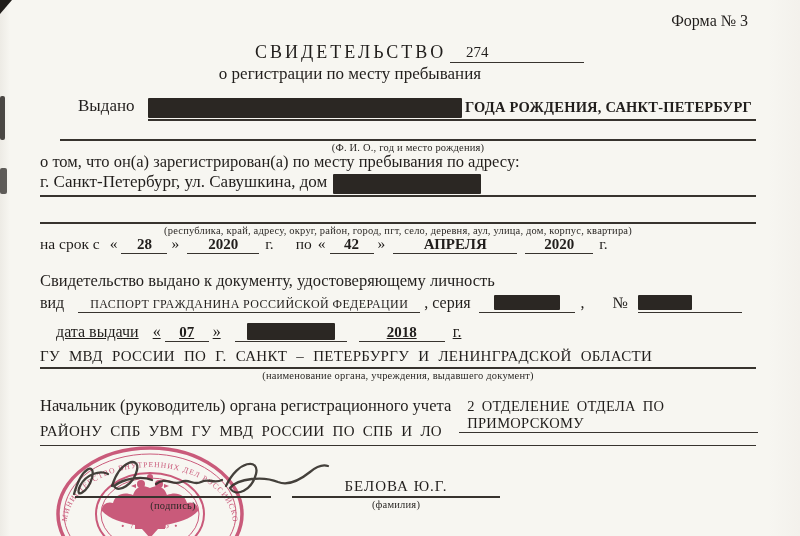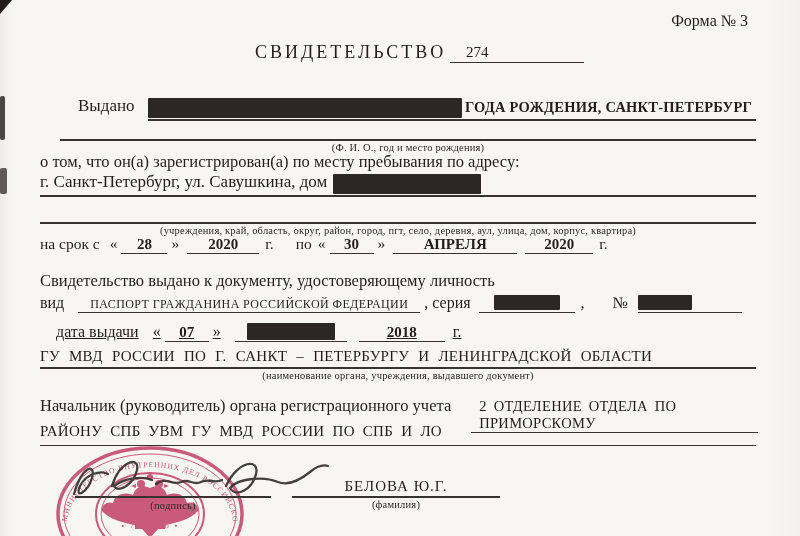--- a/index.html
+++ b/index.html
@@ -46,45 +46,46 @@
 
 <div class="page">
 
   <div class="abs artifact" style="left:0;top:0;width:12px;height:14px;clip-path:polygon(0 0,100% 0,0 100%);"></div>
   <div class="abs artifact" style="left:0;top:96px;width:5px;height:44px;border-radius:2px;opacity:.8;"></div>
   <div class="abs artifact" style="left:0;top:168px;width:7px;height:26px;border-radius:2px;opacity:.7;"></div>
 
   <div class="abs form-label">Форма № 3</div>
   <div class="abs title">СВИДЕТЕЛЬСТВО</div>
   <div class="abs cert-number">274</div>
+  <div class="abs subtitle">о регистрации по месту пребывания</div>
 
   <div class="abs issued-label">Выдано</div>
   <div class="abs redaction" style="top:98px;left:148px;width:314px;height:20px;"></div>
   <div class="abs issued-value caps">ГОДА РОЖДЕНИЯ, САНКТ-ПЕТЕРБУРГ</div>
   <div class="line" style="top:119px;left:148px;width:608px;"></div>
   <div class="line" style="top:139px;left:60px;width:696px;"></div>
   <div class="abs caption" style="top:142px;left:60px;width:696px;">(Ф. И. О., год и место рождения)</div>
 
   <div class="abs statement">о том, что он(а) зарегистрирован(а) по месту пребывания по адресу:</div>
   <div class="abs address-value">г. Санкт-Петербург, ул. Савушкина, дом</div>
   <div class="abs redaction" style="top:174px;left:333px;width:148px;height:20px;"></div>
   <div class="line" style="top:195px;left:40px;width:716px;"></div>
   <div class="line" style="top:222px;left:40px;width:716px;"></div>
-  <div class="abs caption" style="top:225px;left:40px;width:716px;">(учреждения, край, область, округ, район, город, пгт, село, деревня, аул, улица, дом, корпус, квартира)</div>
+  <div class="abs caption" style="top:225px;left:40px;width:716px;">(республика, край, адресу, округ, район, город, пгт, село, деревня, аул, улица, дом, корпус, квартира)</div>
 
   <div class="abs flexrow period">
     <span style="margin-right:10px;">на срок с</span>
     <span style="margin-right:4px;">«</span>
     <span class="u" style="width:46px;">28</span>
     <span style="margin:0 8px 0 4px;">»</span>
     <span class="u" style="width:72px;margin-right:6px;">2020</span>
     <span style="margin-right:22px;">г.</span>
     <span style="margin-right:6px;">по</span>
     <span style="margin-right:4px;">«</span>
-    <span class="u" style="width:44px;">30</span>
+    <span class="u" style="width:44px;">42</span>
     <span style="margin:0 8px 0 4px;">»</span>
     <span class="u" style="width:124px;margin-right:8px;">АПРЕЛЯ</span>
     <span class="u" style="width:68px;margin-right:6px;">2020</span>
     <span>г.</span>
   </div>
 
   <div class="abs docintro">Свидетельство выдано к документу, удостоверяющему личность</div>
 
   <div class="abs flexrow vidrow">
     <span style="margin-right:14px;">вид</span>
@@ -104,21 +105,21 @@
     <span class="u" style="width:112px;"><span class="redaction" style="display:inline-block;width:88px;height:17px;vertical-align:-3px;"></span></span>
     <span class="u bold" style="width:86px;margin-left:12px;font-size:15px;">2018</span>
     <span style="margin-left:8px;">г.</span>
   </div>
 
   <div class="abs issuer caps">ГУ МВД РОССИИ ПО Г. САНКТ – ПЕТЕРБУРГУ И ЛЕНИНГРАДСКОЙ ОБЛАСТИ</div>
   <div class="line" style="top:367px;left:40px;width:716px;"></div>
   <div class="abs caption" style="top:370px;left:40px;width:716px;">(наименование органа, учреждения, выдавшего документ)</div>
 
   <div class="abs flexrow registrar1">
-    <span style="margin-right:20px;white-space:nowrap;">Начальник (руководитель) органа регистрационного учета</span>
+    <span style="margin-right:8px;white-space:nowrap;">Начальник (руководитель) органа регистрационного учета</span>
     <span class="val">2 ОТДЕЛЕНИЕ ОТДЕЛА ПО ПРИМОРСКОМУ</span>
   </div>
   <div class="abs registrar2">РАЙОНУ СПБ УВМ ГУ МВД РОССИИ ПО СПБ И ЛО</div>
 
   <svg class="abs stamp-svg" width="220" height="100" viewBox="0 0 220 100">
     <g fill="none" stroke="#c23f66">
       <ellipse cx="108" cy="78" rx="92" ry="66" stroke-width="3.5"></ellipse>
       <ellipse cx="108" cy="78" rx="86" ry="60" stroke-width="1"></ellipse>
       <ellipse cx="108" cy="78" rx="54" ry="41" stroke-width="2"></ellipse>
       <ellipse cx="108" cy="78" rx="49" ry="36" stroke-width="1"></ellipse>

